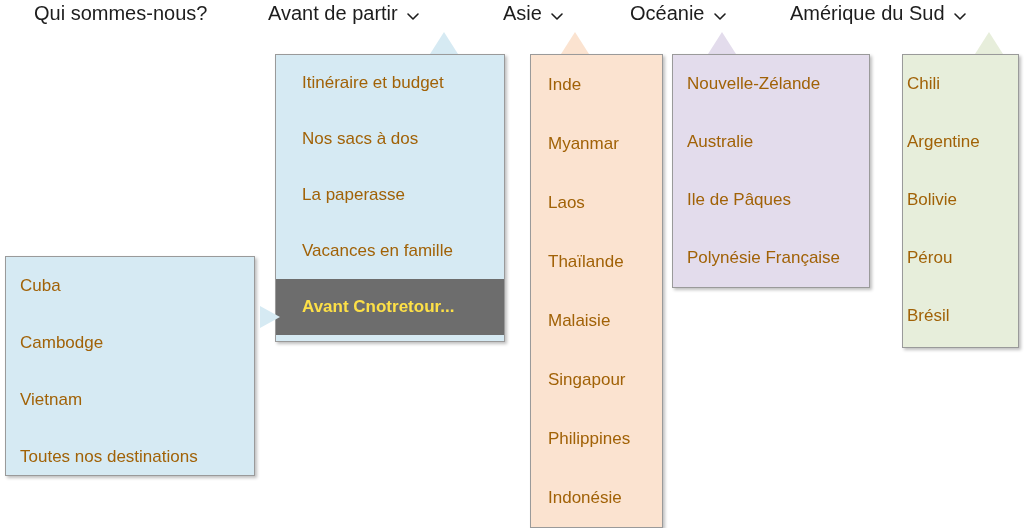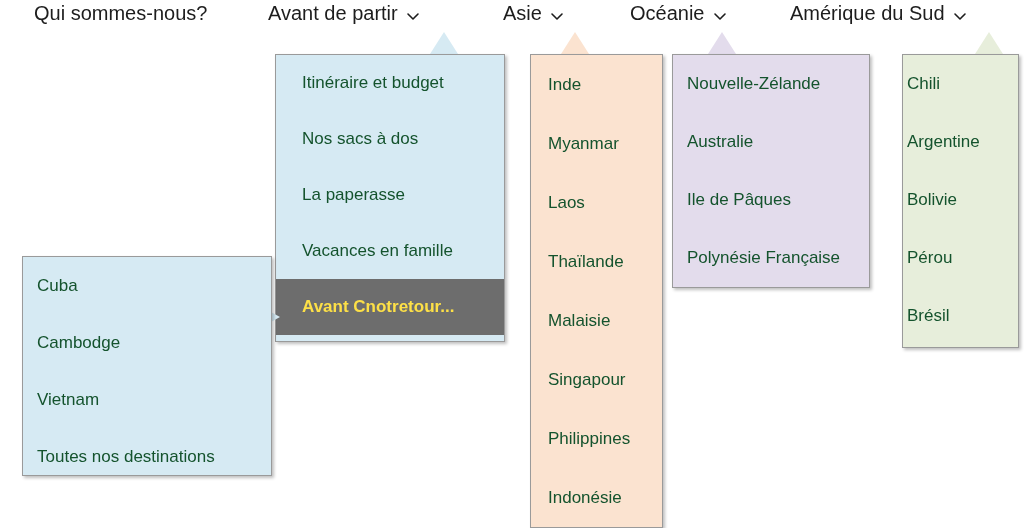--- a/index.html
+++ b/index.html
@@ -54,21 +54,21 @@
 
   
   .panel {
     position: absolute;
     box-sizing: border-box;
     border: 1px solid #9a9a9a;
     box-shadow: 2px 2px 3px rgba(0,0,0,0.25);
   }
   .panel-item {
     font-size: 17px;
-    color: #14532d;
+    color: #a16207;
     white-space: nowrap;
     box-sizing: border-box;
     display: flex;
     align-items: center;
   }
   .panel-item.selected {
     background: #6d6d6d;
     color: #fde047;
     font-weight: bold;
   }
@@ -104,21 +104,21 @@
     height: 56px;
     padding-left: 26px;
   }
   #pointer-avant {
     left: 430px; top: 32px;
     border-bottom: 22px solid #d6eaf3;
   }
 
   
   #panel-dest {
-    left: 22px; top: 256px; width: 250px; height: 220px;
+    left: 5px; top: 256px; width: 250px; height: 220px;
   }
   #panel-dest .panel-item {
     height: 57px;
     padding-left: 14px;
   }
   #pointer-dest {
     left: 260px; top: 306px;
     border-left: 20px solid #d6eaf3;
   }
 

